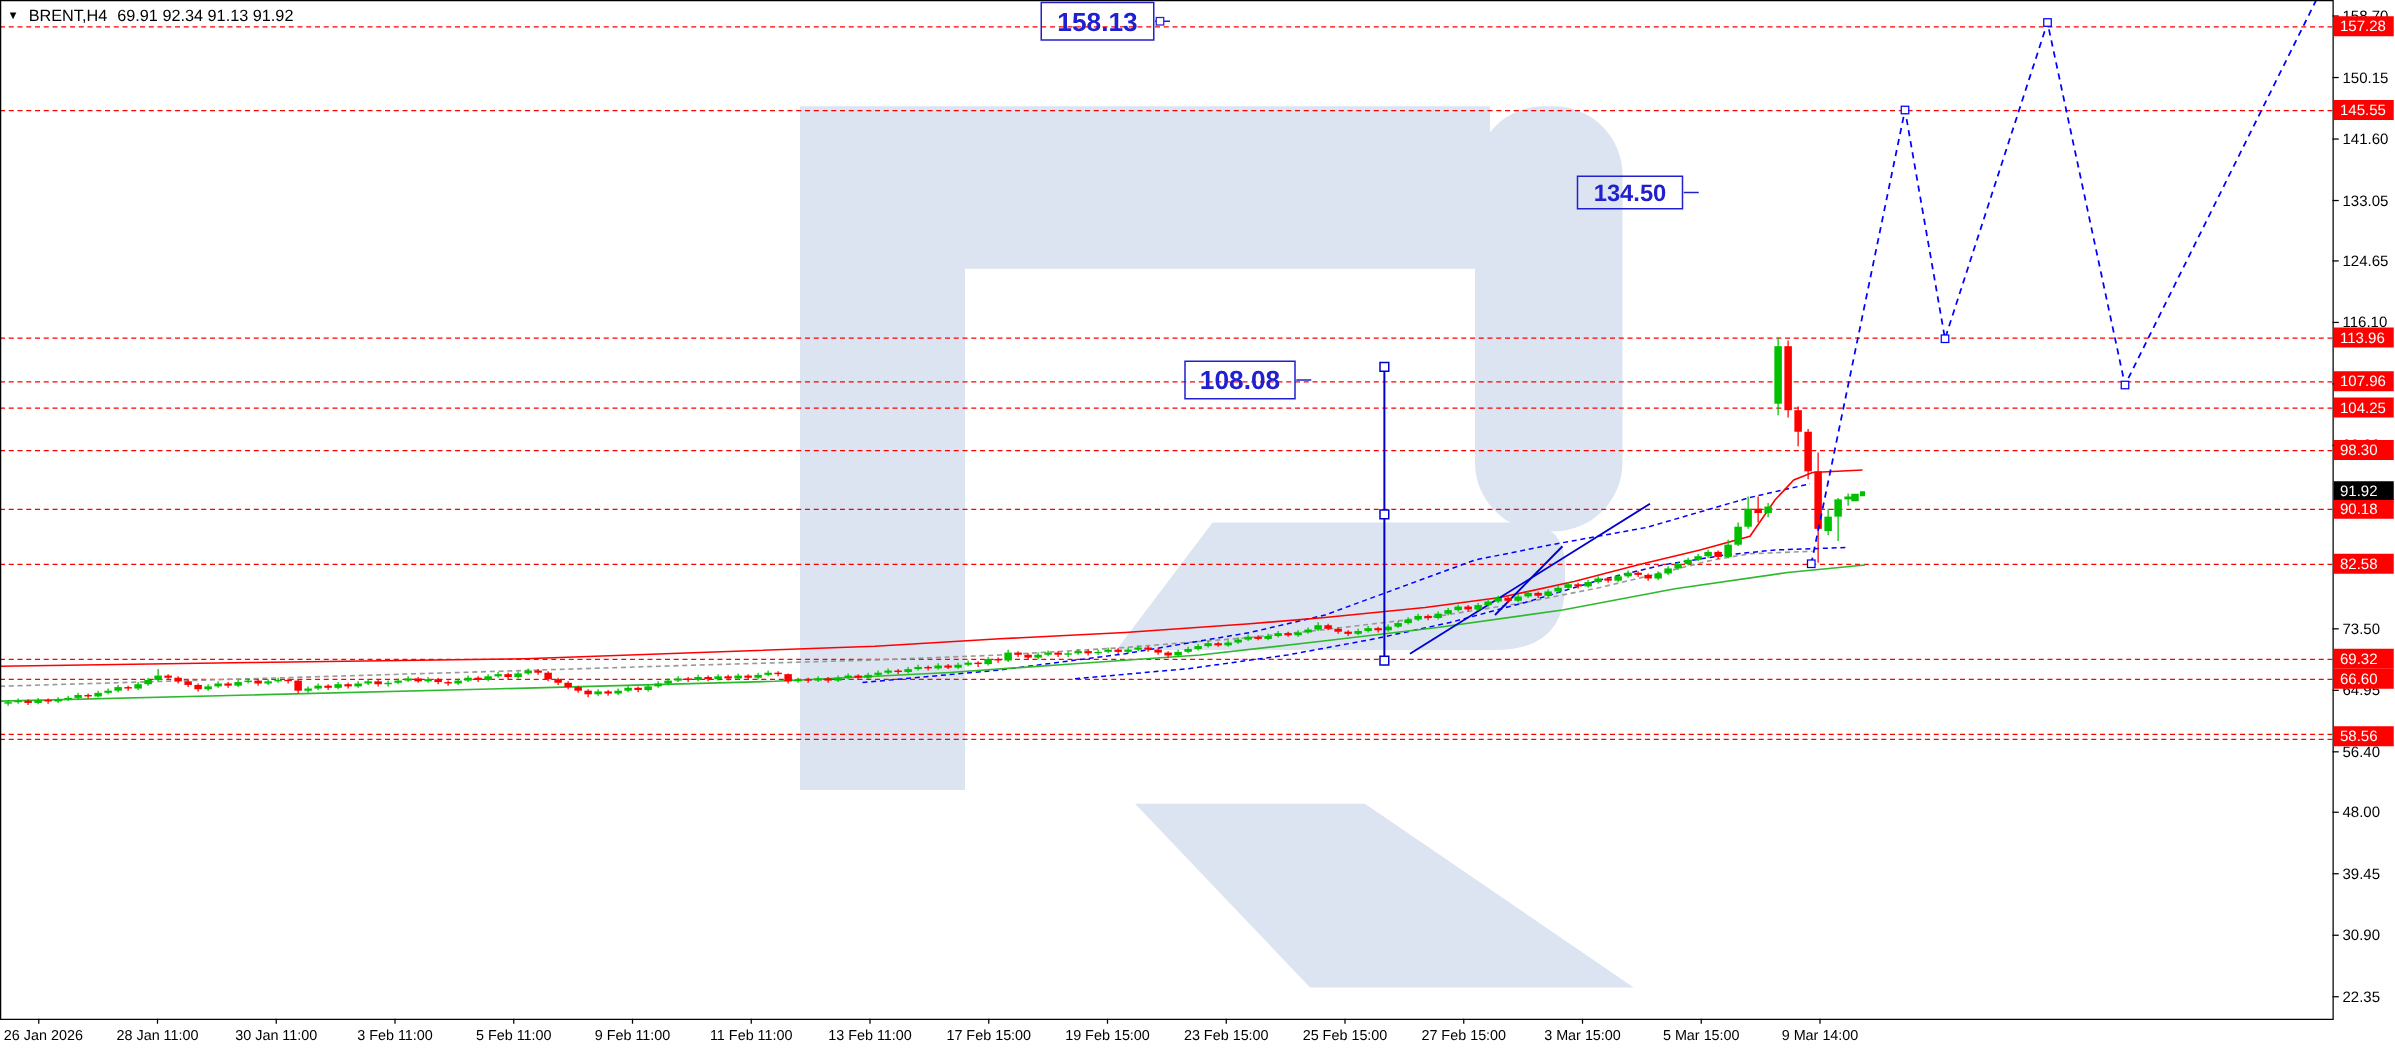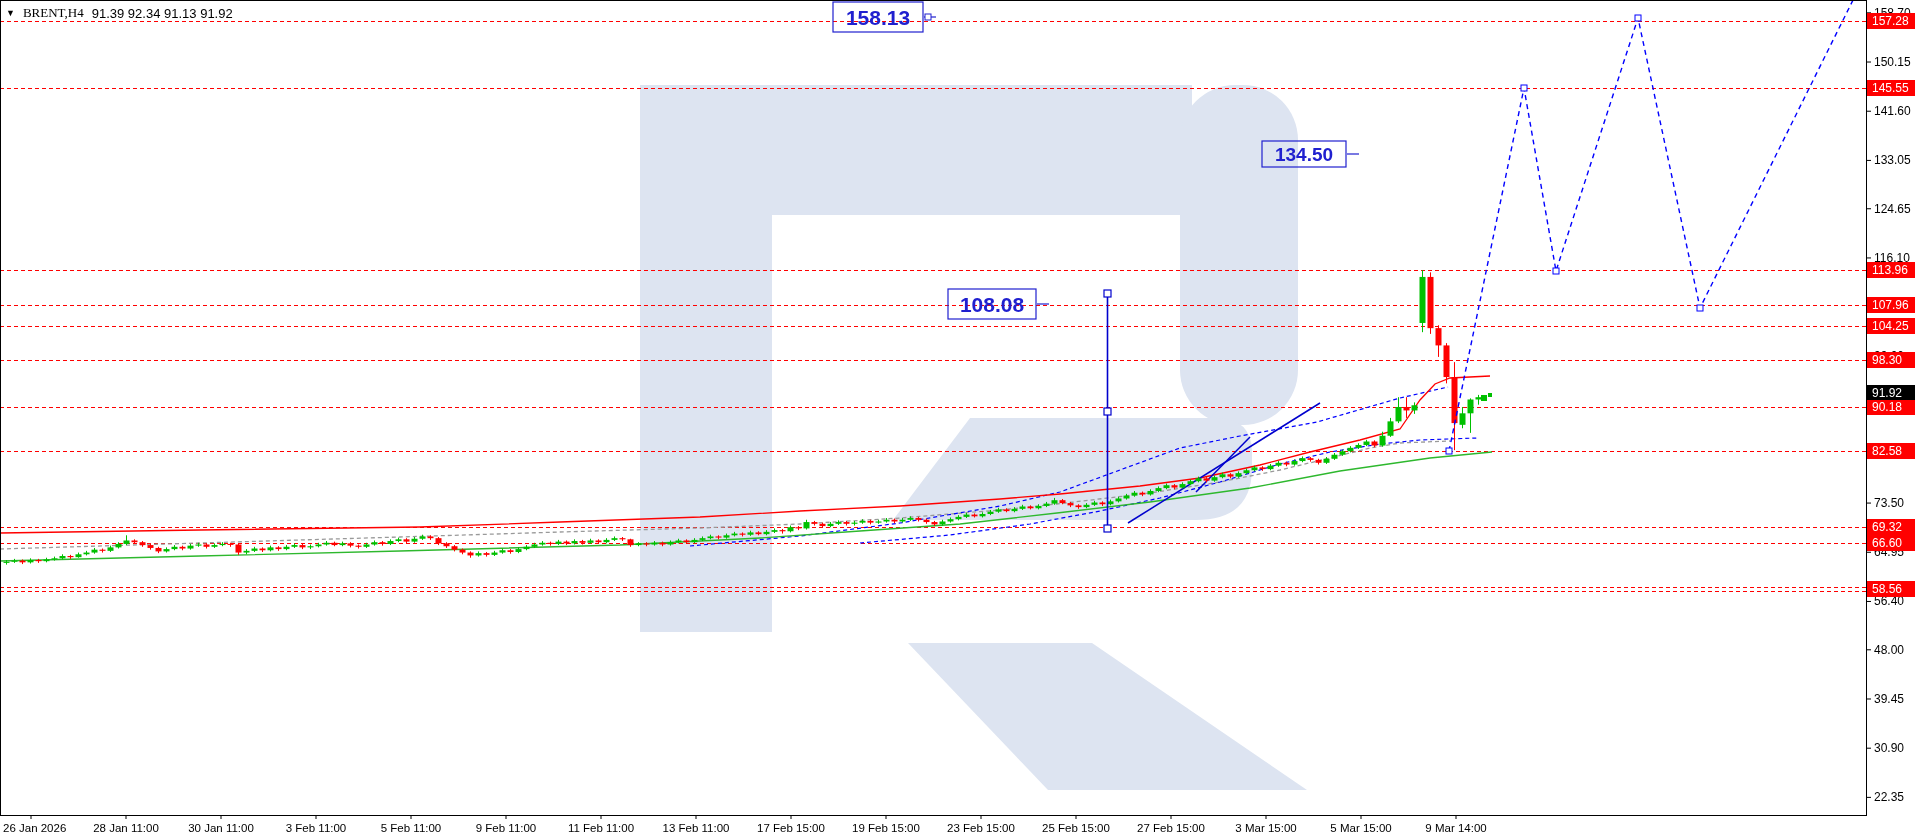--- a/index.html
+++ b/index.html
@@ -1,21 +1,21 @@
 <!DOCTYPE html>
 <html><head>
 <meta charset="utf-8">
 <style>
   html,body{margin:0;padding:0;background:#ffffff;}
   .screen{position:relative;width:1916px;height:840px;background:#ffffff;overflow:hidden;
           font-family:"Liberation Sans",sans-serif;}
   svg{position:absolute;left:0;top:0;}
   .title-bar{position:absolute;left:6px;top:5px;font-size:13px;color:#000;display:flex;gap:8px;align-items:center;z-index:5;}
   .title-bar .arrow{font-size:9px;line-height:13px;cursor:pointer;}
-  .title-bar .sym{letter-spacing:0;font-family:Liberation Serif, serif;}
+  .title-bar .sym{letter-spacing:0;}
 </style>
 </head>
 <body>
 
 <div class="screen">
   <svg id="chart" width="1916" height="840">
       <defs>
         <clipPath id="plotclip">
           <rect x="0" y="0" width="1866" height="815"></rect>
         </clipPath>
@@ -934,15 +934,15 @@
         <text x="1266" y="832" text-anchor="middle" fill="#000000">3 Mar 15:00</text>
         <line x1="1361" y1="815" x2="1361" y2="819" stroke="#000"></line>
         <text x="1361" y="832" text-anchor="middle" fill="#000000">5 Mar 15:00</text>
         <line x1="1456" y1="815" x2="1456" y2="819" stroke="#000"></line>
         <text x="1456" y="832" text-anchor="middle" fill="#000000">9 Mar 14:00</text>
       </g>
     </svg>
   <div class="title-bar">
     <span class="arrow">▼</span>
     <span class="sym">BRENT,H4</span>
-    <span class="ohlc">91.39 92.34 91.13 91.92</span>
+    <span class="ohlc">69.91 92.34 91.13 91.92</span>
   </div>
 </div>
 
 </body></html>

